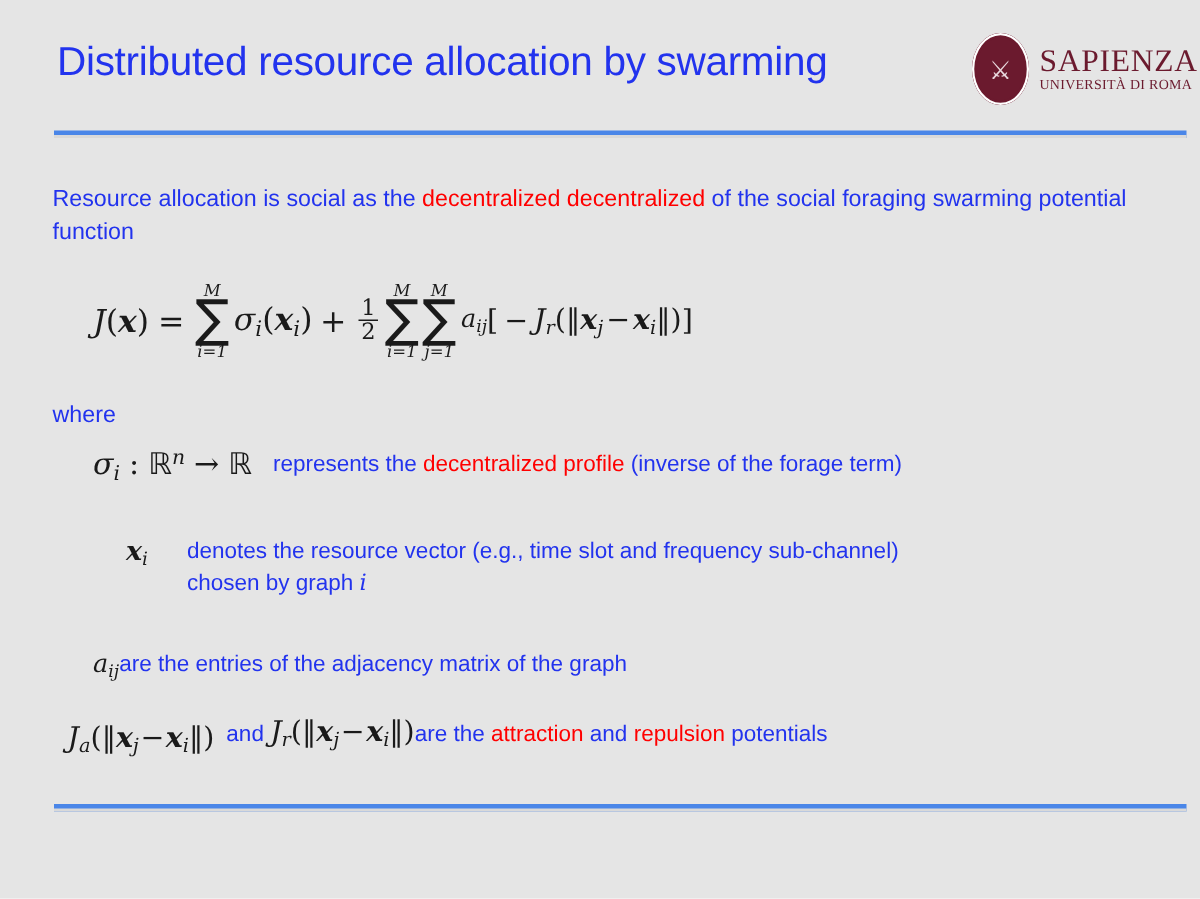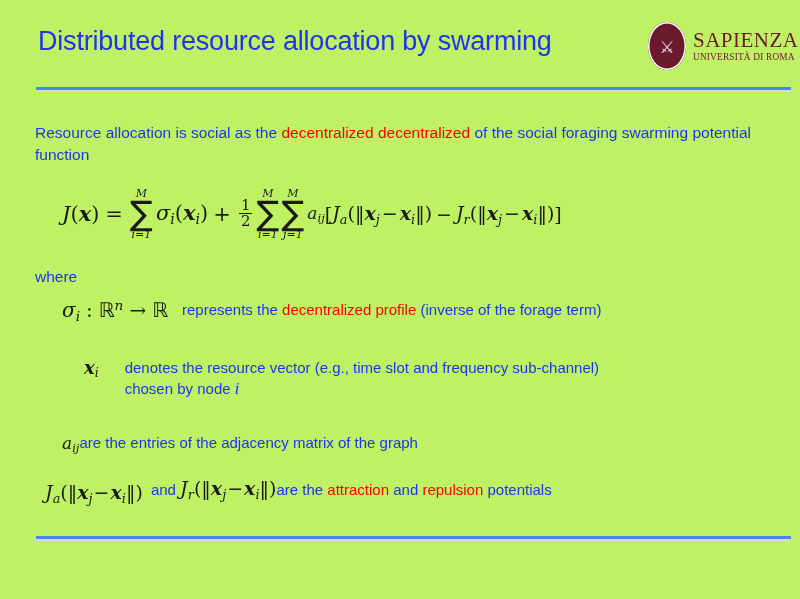--- a/index.html
+++ b/index.html
@@ -11,21 +11,21 @@
     width: 800px;
     height: 599px;
     overflow: hidden;
     font-family: "Liberation Sans", sans-serif;
     position: relative;
   }
   .slide {
     position: relative;
     width: 800px;
     height: 599px;
-    background: #bef264;
+    background: #e5e5e5;
   }
 
   
   .title {
     position: absolute;
     left: 38px;
     top: 26px;
     font-family: "Liberation Sans", sans-serif;
     font-size: 27px;
     letter-spacing: -0.2px;
@@ -279,38 +279,37 @@
       <span class="sigma-glyph">∑</span>
       <span class="lim bot">i=1</span>
     </span>
     <span class="bigop">
       <span class="lim top">M</span>
       <span class="sigma-glyph">∑</span>
       <span class="lim bot">j=1</span>
     </span>
     <span style="font-size:17px;margin-left:2px"><span class="mi">a</span><span class="sub">ij</span></span>
     <span style="font-size:19px">[</span>
-    <span style="font-size:19px"><span class="mi">J</span><span class="sub">a</span>(<span class="norm">‖</span><span class="mbf">x</span><span class="sub">j</span><span style="margin:0 2px">−</span><span class="mbf">x</span><span class="sub">i</span><span class="norm">‖</span>)</span>
     <span style="margin:0 4px;font-size:19px">−</span>
     <span style="font-size:19px"><span class="mi">J</span><span class="sub">r</span>(<span class="norm">‖</span><span class="mbf">x</span><span class="sub">j</span><span style="margin:0 2px">−</span><span class="mbf">x</span><span class="sub">i</span><span class="norm">‖</span>)</span>
       <span style="font-size:19px">]</span>
   </div>
 
   <div class="where">where</div>
 
   <div class="row row-sigma">
     <span class="sym math"><span class="mi">σ</span><span class="sub">i</span><span style="margin:0 6px">:</span><span class="bb">ℝ</span><span class="sup">n</span><span style="margin:0 6px">→</span><span class="bb">ℝ</span></span>
     <span class="desc"><span class="blue">represents the </span><span class="red">decentralized profile</span><span class="blue">  (inverse of the forage term)</span></span>
   </div>
 
   <div class="row row-x">
     <span class="sym math"><span class="mbf">x</span><span class="sub">i</span></span>
     <span class="desc">
       <span>denotes the resource vector (e.g., time slot and frequency sub-channel)</span><br>
-      <span>chosen by node </span><span class="mi" style="font-family:'DejaVu Serif',serif">i</span>
+      <span>chosen by graph </span><span class="mi" style="font-family:'DejaVu Serif',serif">i</span>
     </span>
   </div>
 
   <div class="row row-a">
     <span class="sym math"><span class="mi">a</span><span class="sub">ij</span></span>
     <span class="desc">are the entries of the adjacency matrix of the graph</span>
   </div>
 
   <div class="row row-J">
     <span class="sym math"><span class="mi">J</span><span class="sub">a</span>(<span class="norm">‖</span><span class="mbf">x</span><span class="sub">j</span><span style="margin:0 1px">−</span><span class="mbf">x</span><span class="sub">i</span><span class="norm">‖</span>)</span>

